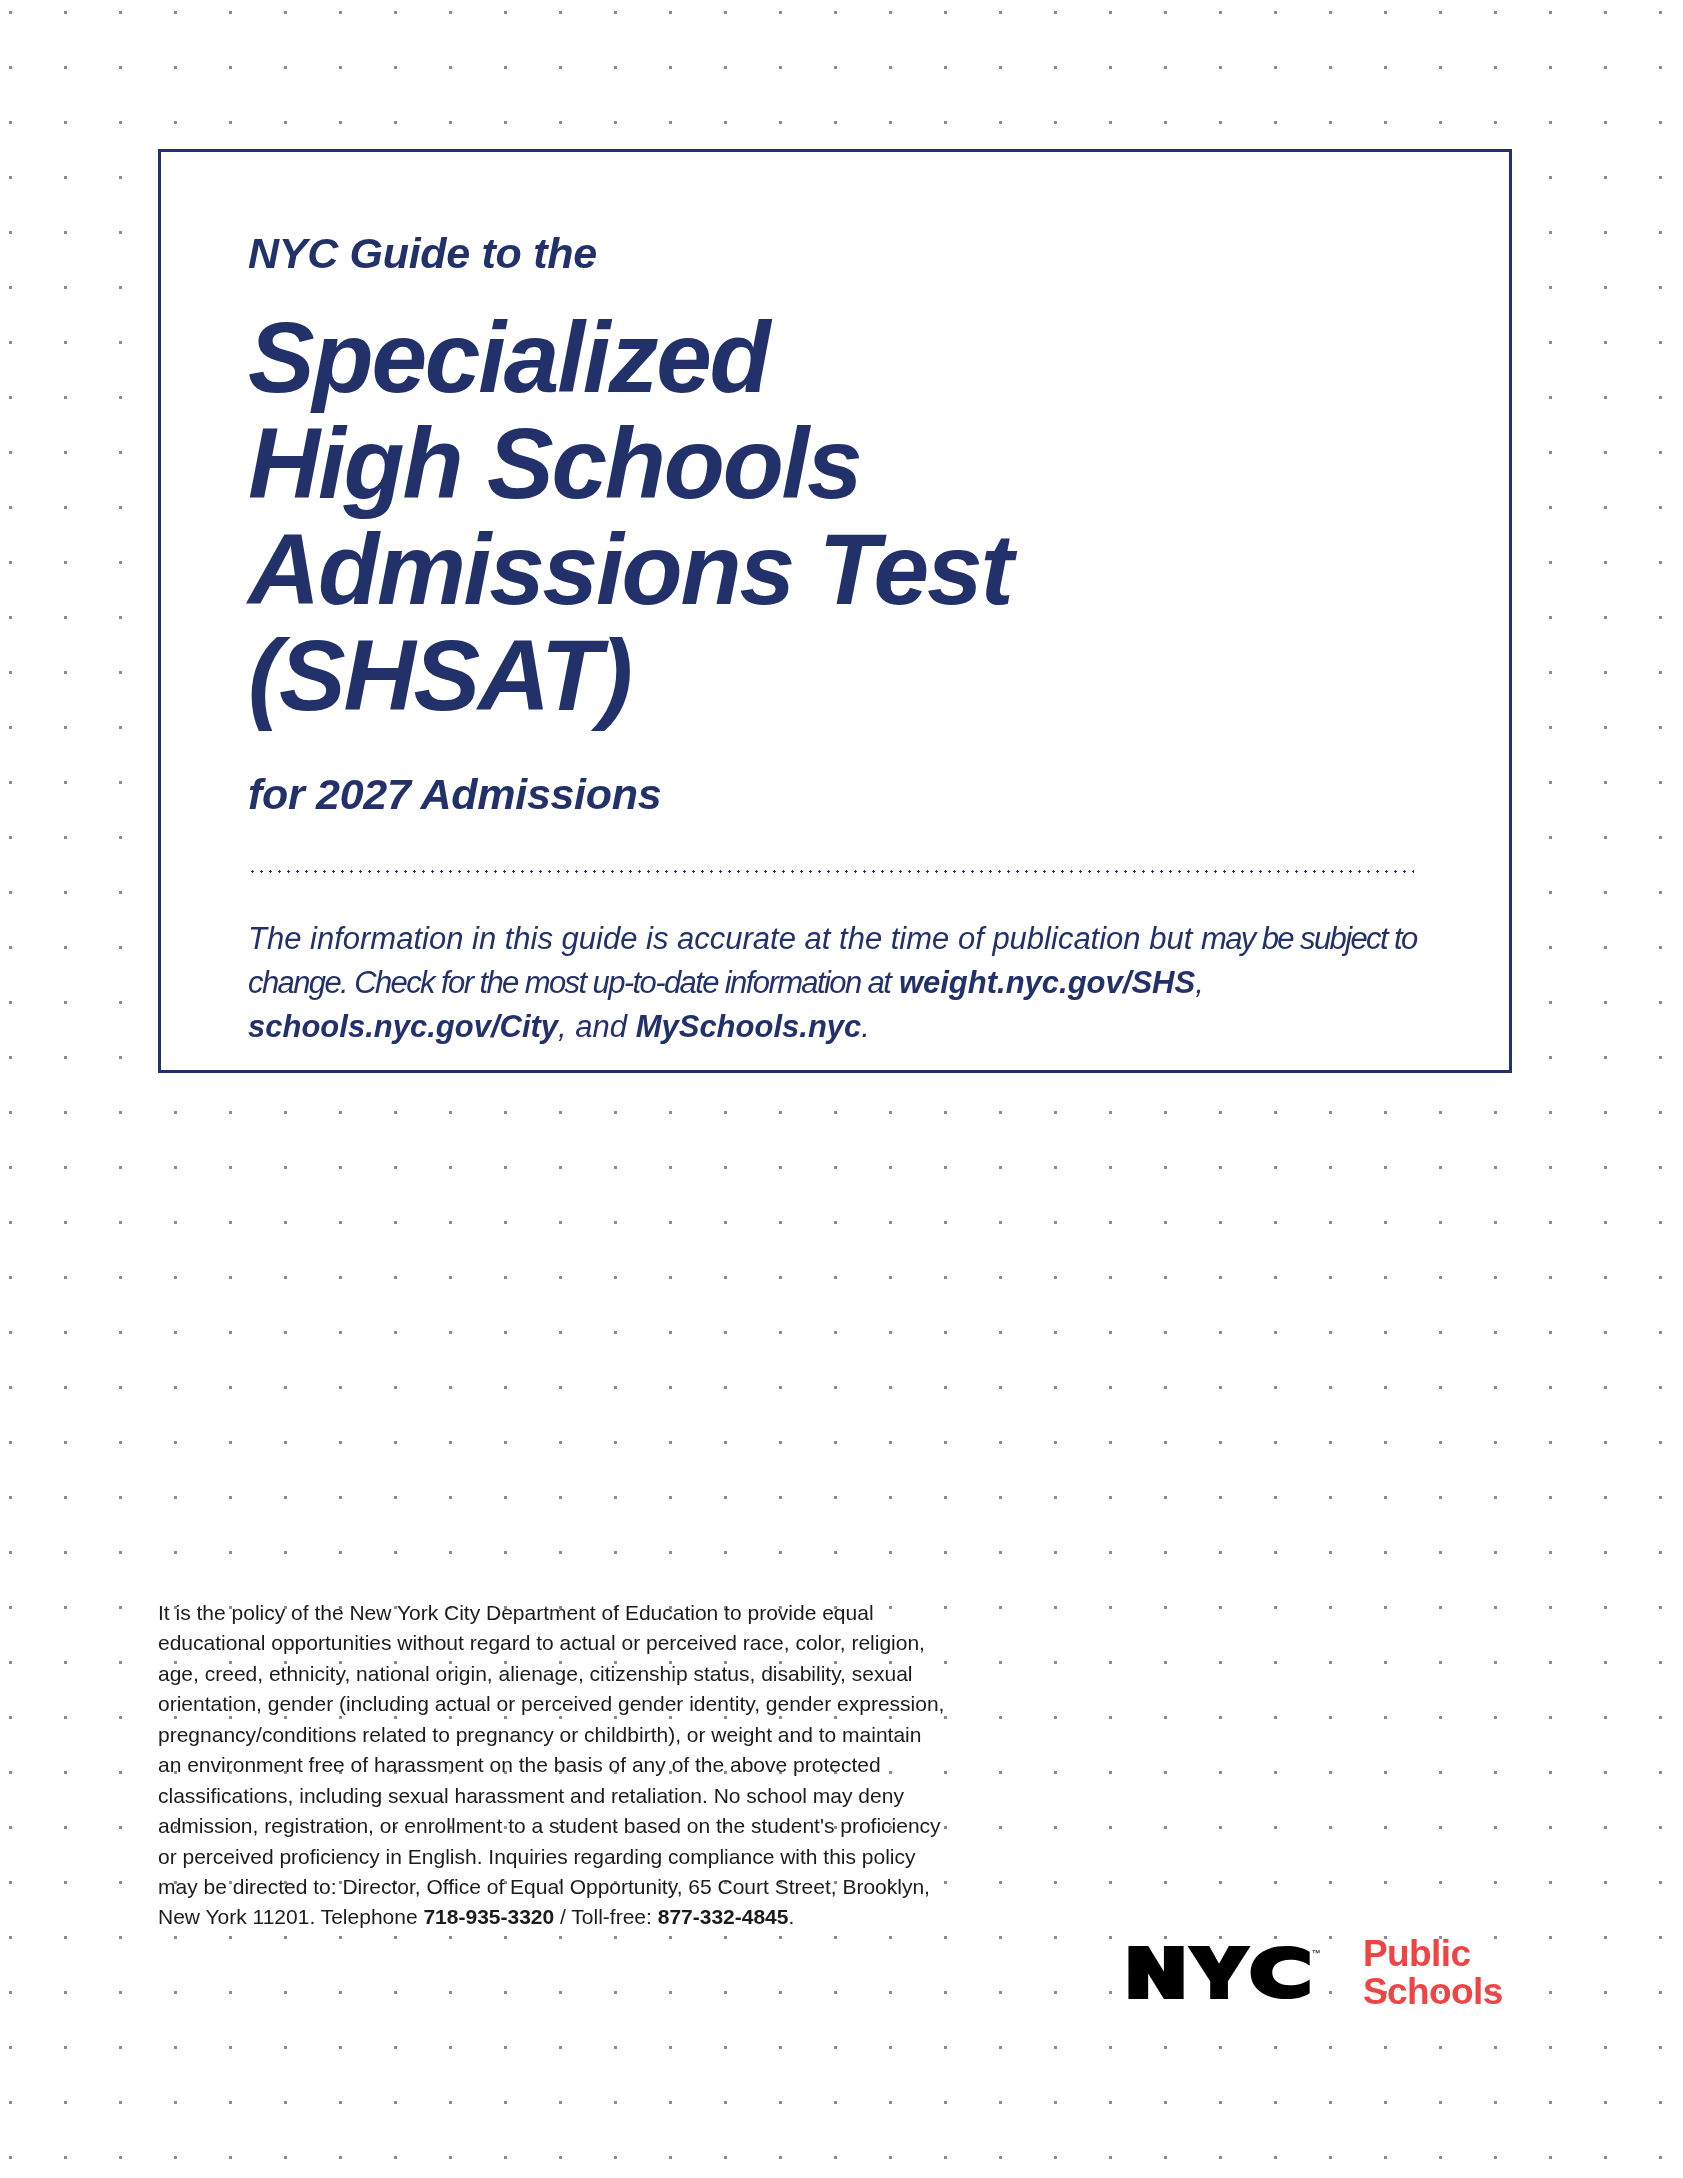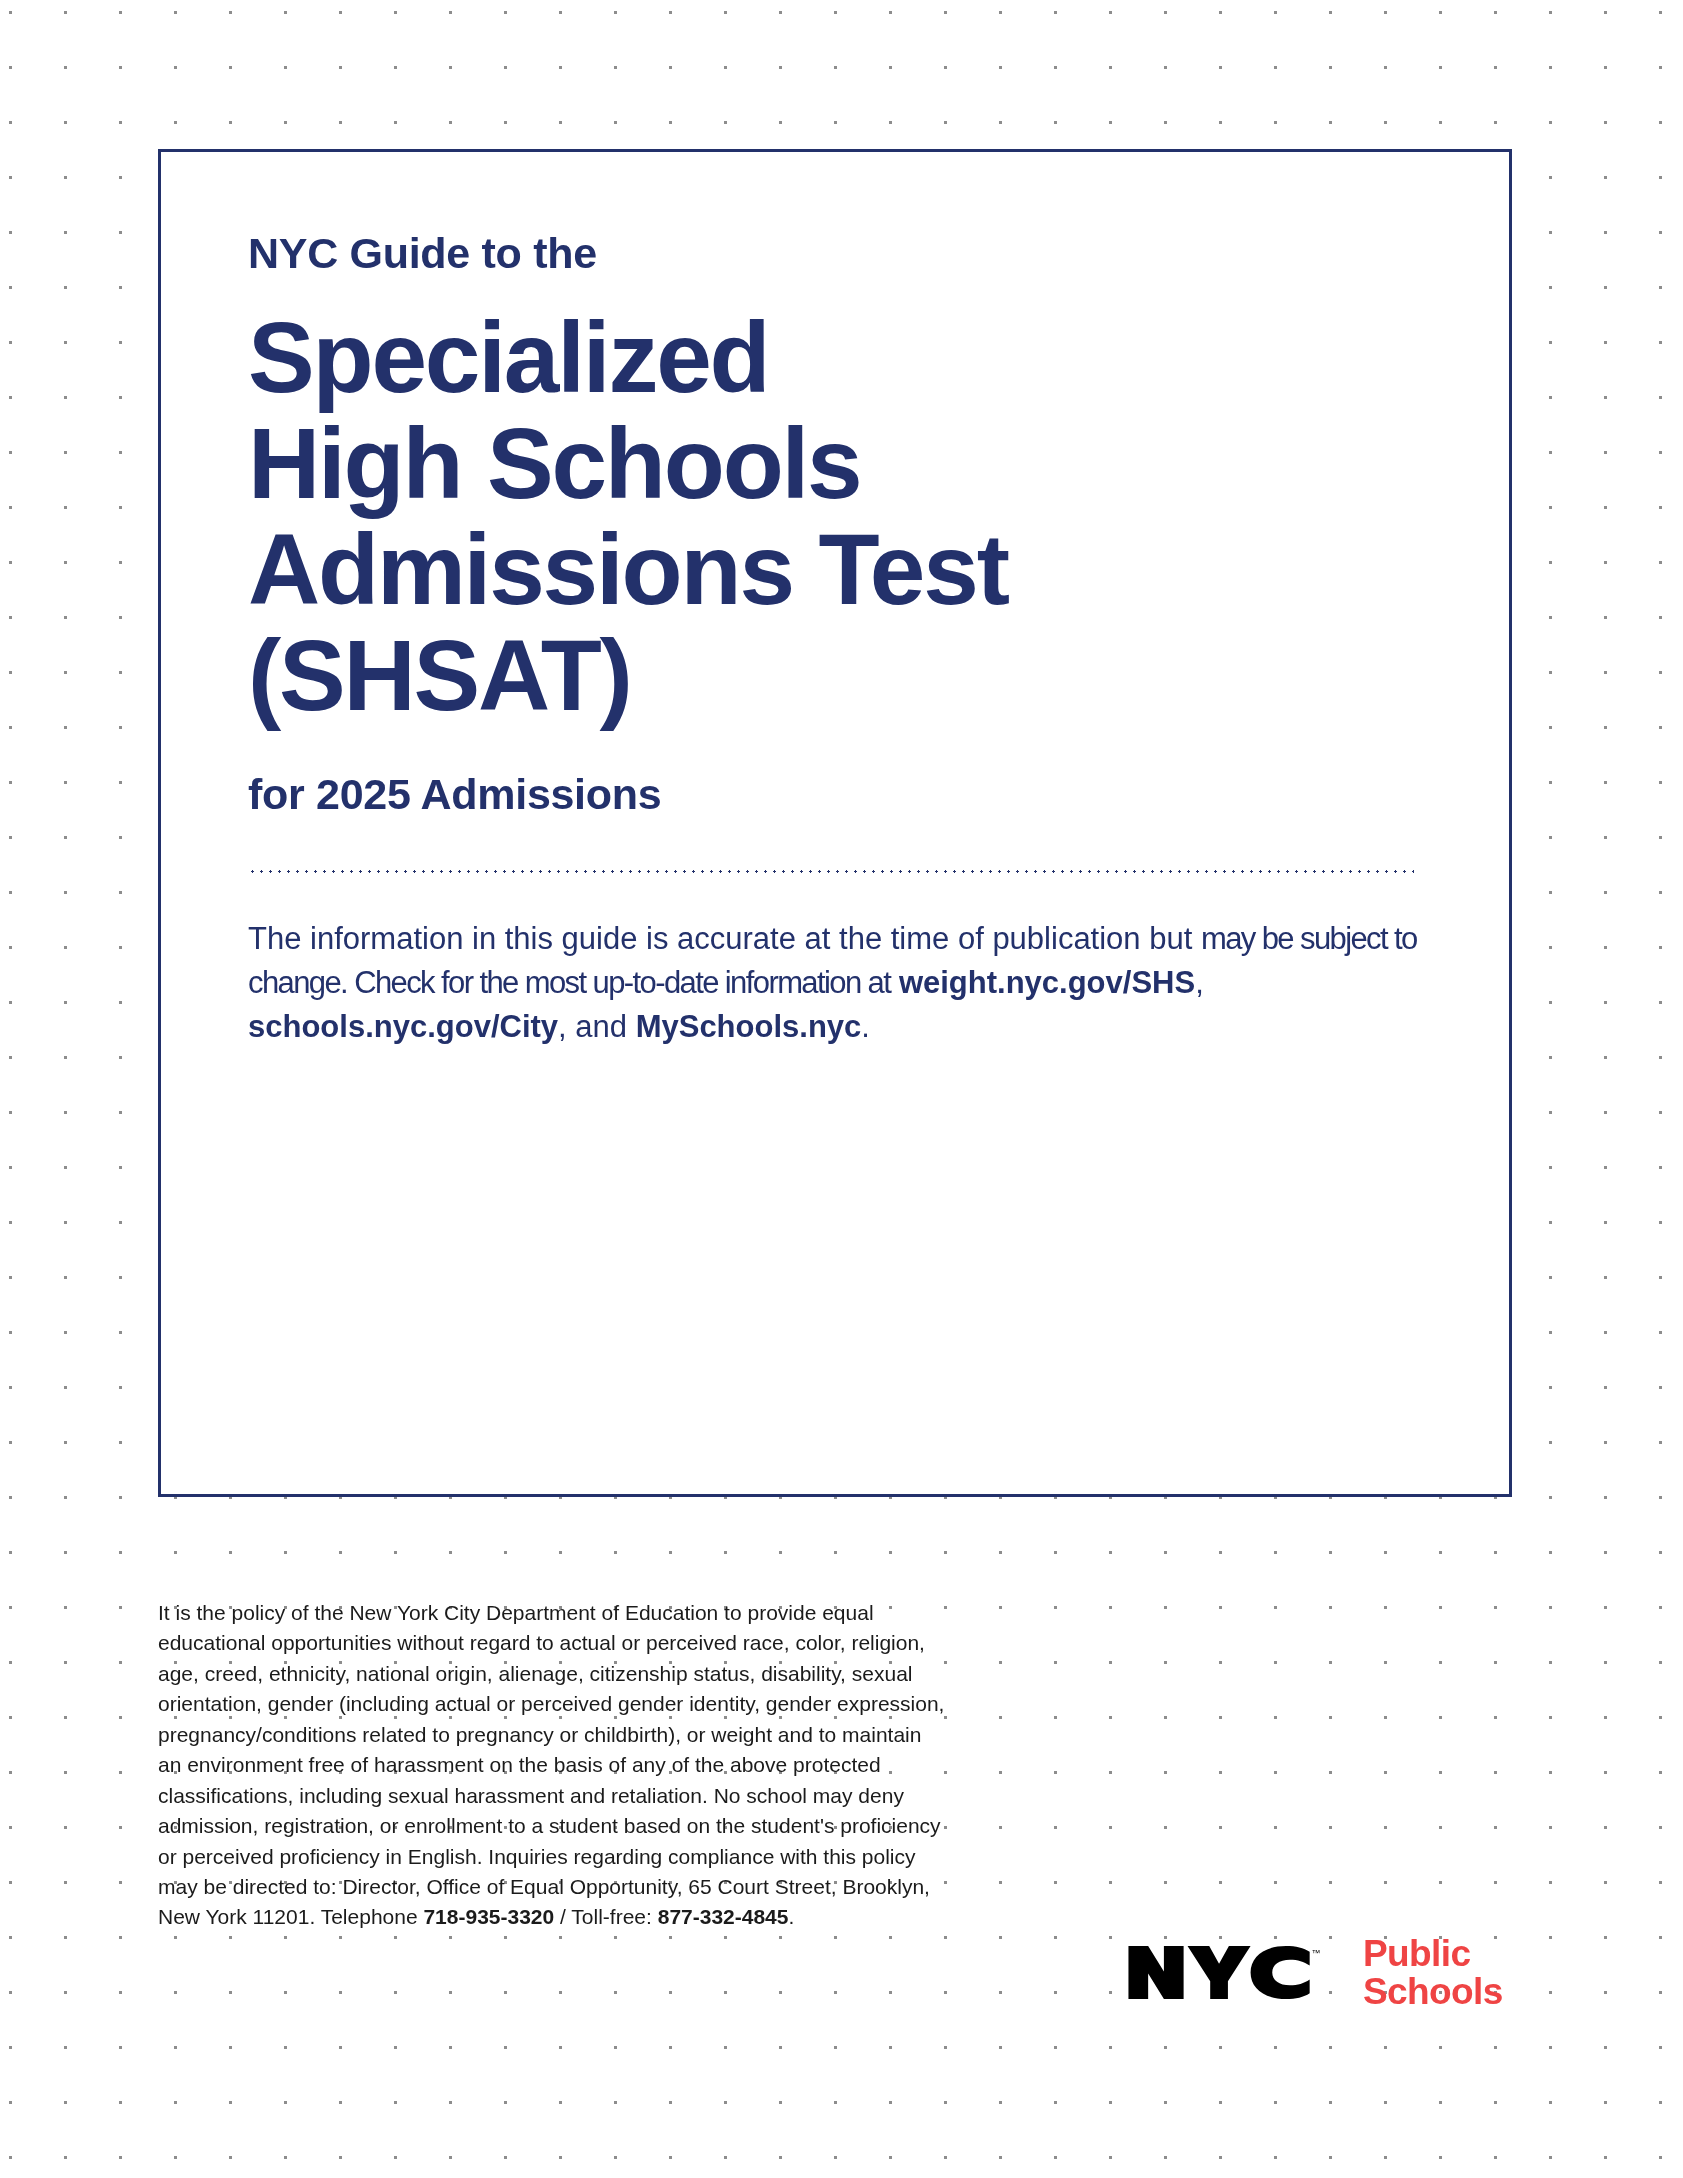--- a/index.html
+++ b/index.html
@@ -31,24 +31,25 @@
   
   .page {
     position: absolute;
     z-index: 2;
   }
 
   .hero-frame {
     left: 158px;
     top: 149px;
     width: 1354px;
-    height: 1348px;
+    height: 924px;
     border: 3px solid #23316b;
     background: #ffffff;
     box-sizing: border-box;
+    font-style: italic;
   }
 
   .hero-inner {
     padding: 77px 69px 0 87px;
   }
 
   .eyebrow {
     font-size: 43px;
     font-weight: bold;
     letter-spacing: -0.3px;
@@ -135,21 +136,21 @@
 
 <div class="dot-grid"></div>
 
 <div class="page hero-frame">
   <div class="hero-inner">
     <div class="eyebrow">NYC Guide to the</div>
     <h1 class="big-title">Specialized
 High Schools
 Admissions Test
 (SHSAT)</h1>
-    <div class="subtitle">for 2025 Admissions</div>
+    <div class="subtitle">for 2027 Admissions</div>
     <div class="dotted-rule"></div>
     <p class="note">
       <span>The information in this guide is accurate at the time of publication but</span>
       <span class="tight">may be subject to change. Check for the most up-to-date information at</span>
       <b>weight.nyc.gov/SHS</b><span>, </span><b>schools.nyc.gov/City</b><span>, and </span><b>MySchools.nyc</b><span>.</span>
     </p>
   </div>
 </div>
 
 <div class="page policy">

